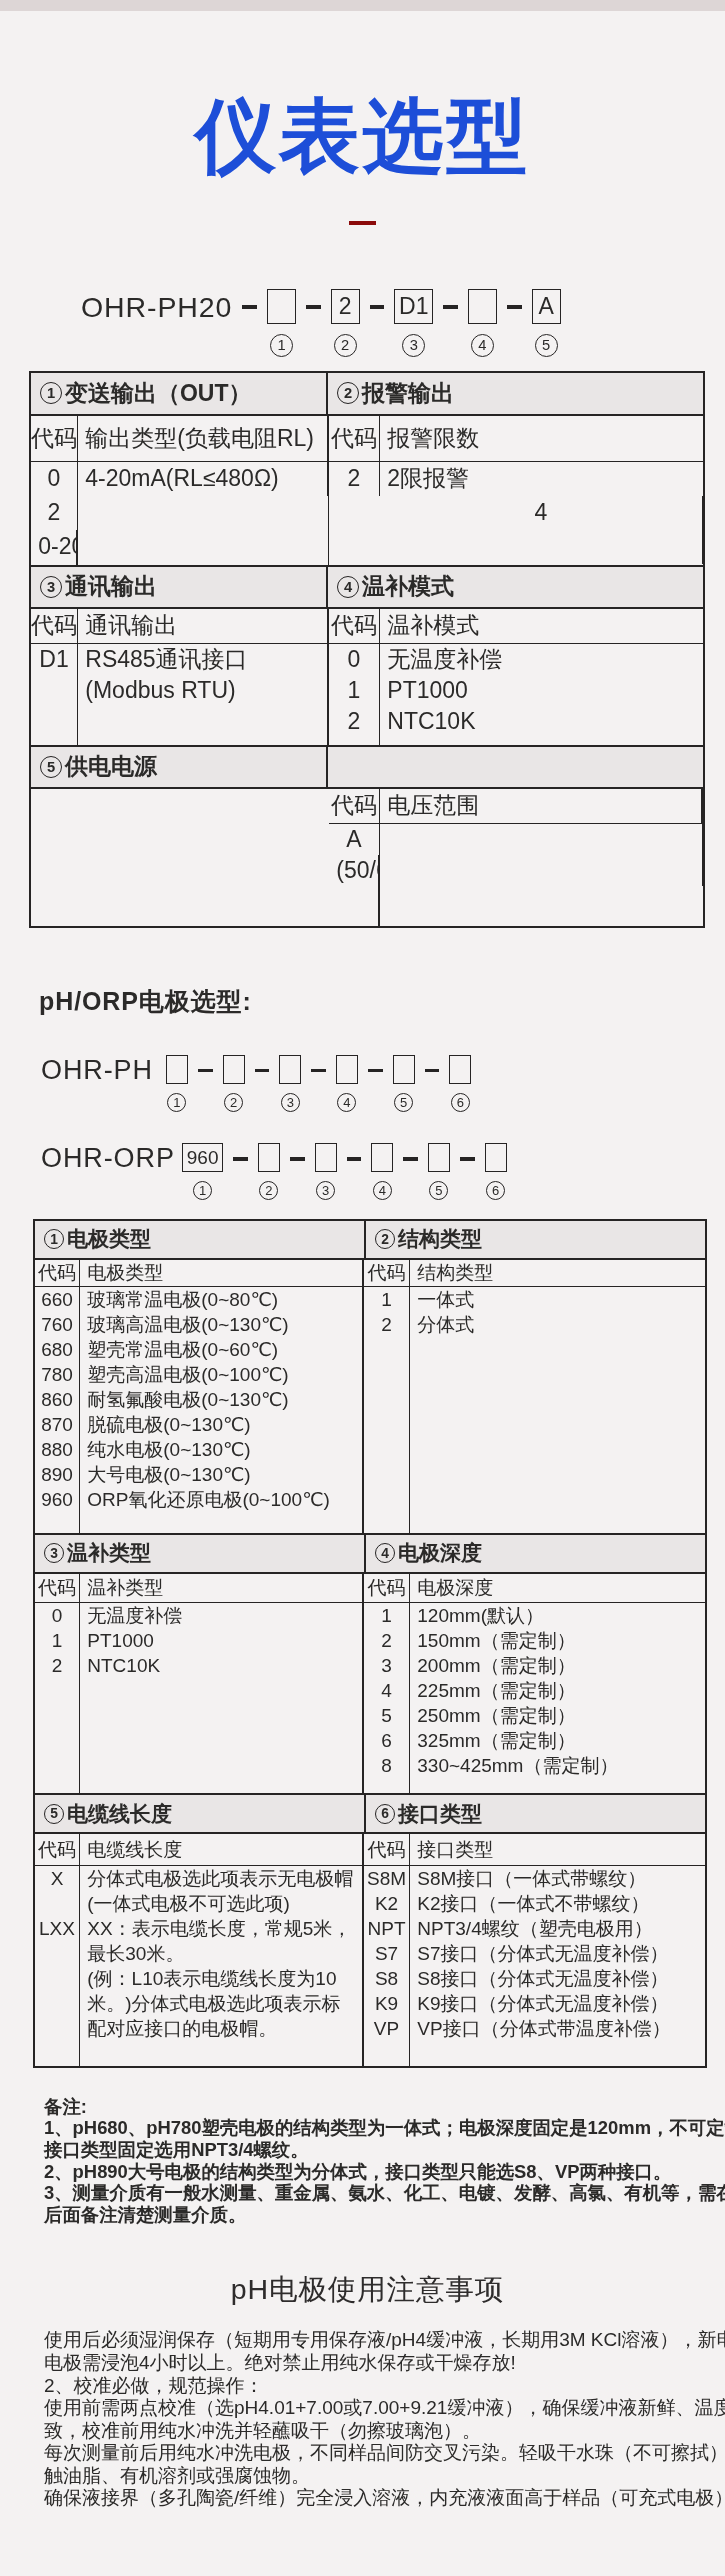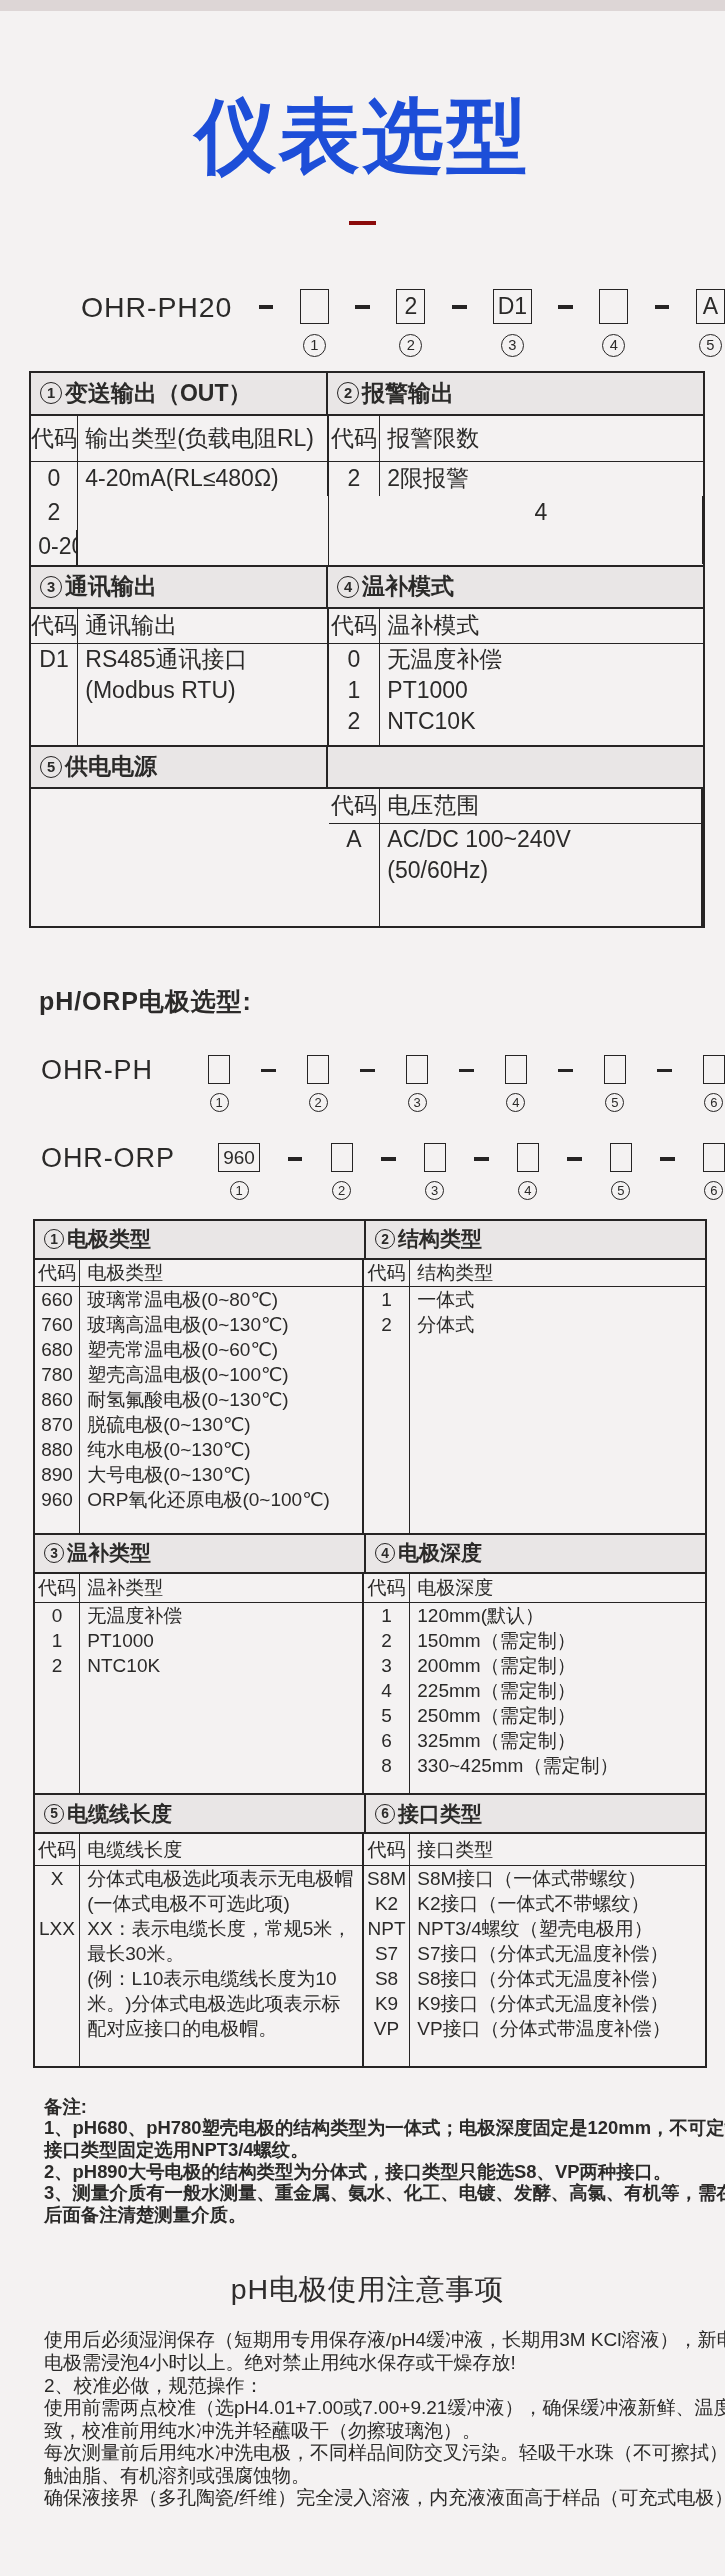--- a/index.html
+++ b/index.html
@@ -24,21 +24,21 @@
     text-align:center;
     font-size:81px;
     line-height:1;
     font-weight:bold;
     color:#1d4ed8;
     letter-spacing:2.8px;
   }
   .title-underline{width:27.5px;height:3.7px;background:var(--red);margin:44px auto 0 auto;}
 
   
-  .model{display:flex;align-items:flex-start;justify-content:space-between;}
+  .model{display:flex;align-items:flex-start;}
   .model-1{margin:64px 0 0 81px;}
   .model-2{margin:37px 0 0 41px;}
   .model-3{margin:31px 0 0 41px;}
   .m-prefix{font-size:28.5px;line-height:37px;white-space:nowrap;letter-spacing:0.9px;font-weight:500;}
   .seg{display:flex;flex-direction:column;align-items:center;}
   .m-box{
     border:1.8px solid var(--ink);
     height:35px;min-width:29px;
     display:flex;align-items:center;justify-content:center;
     font-size:23px;padding:0 3.7px;background:var(--bg);
@@ -225,21 +225,20 @@
       </div>
       <div class="hcell"></div>
     </div>
     <div class="sec-grid g-secC">
       <div class="c code hd">代码</div>
       <div class="c desc hd">电压范围</div>
       <div class="c code2 span-all" style="border-right:none;"></div>
       <div class="c span-all"></div>
 
       <div class="c code">A</div>
-      <div class="c desc">AC/DC 100~240V</div>
 
       <div class="c code"></div>
       <div class="c desc">(50/60Hz)</div>
 
       <div class="c code"></div>
       <div class="c desc"></div>
     </div>
   </div>
 </div>
 

